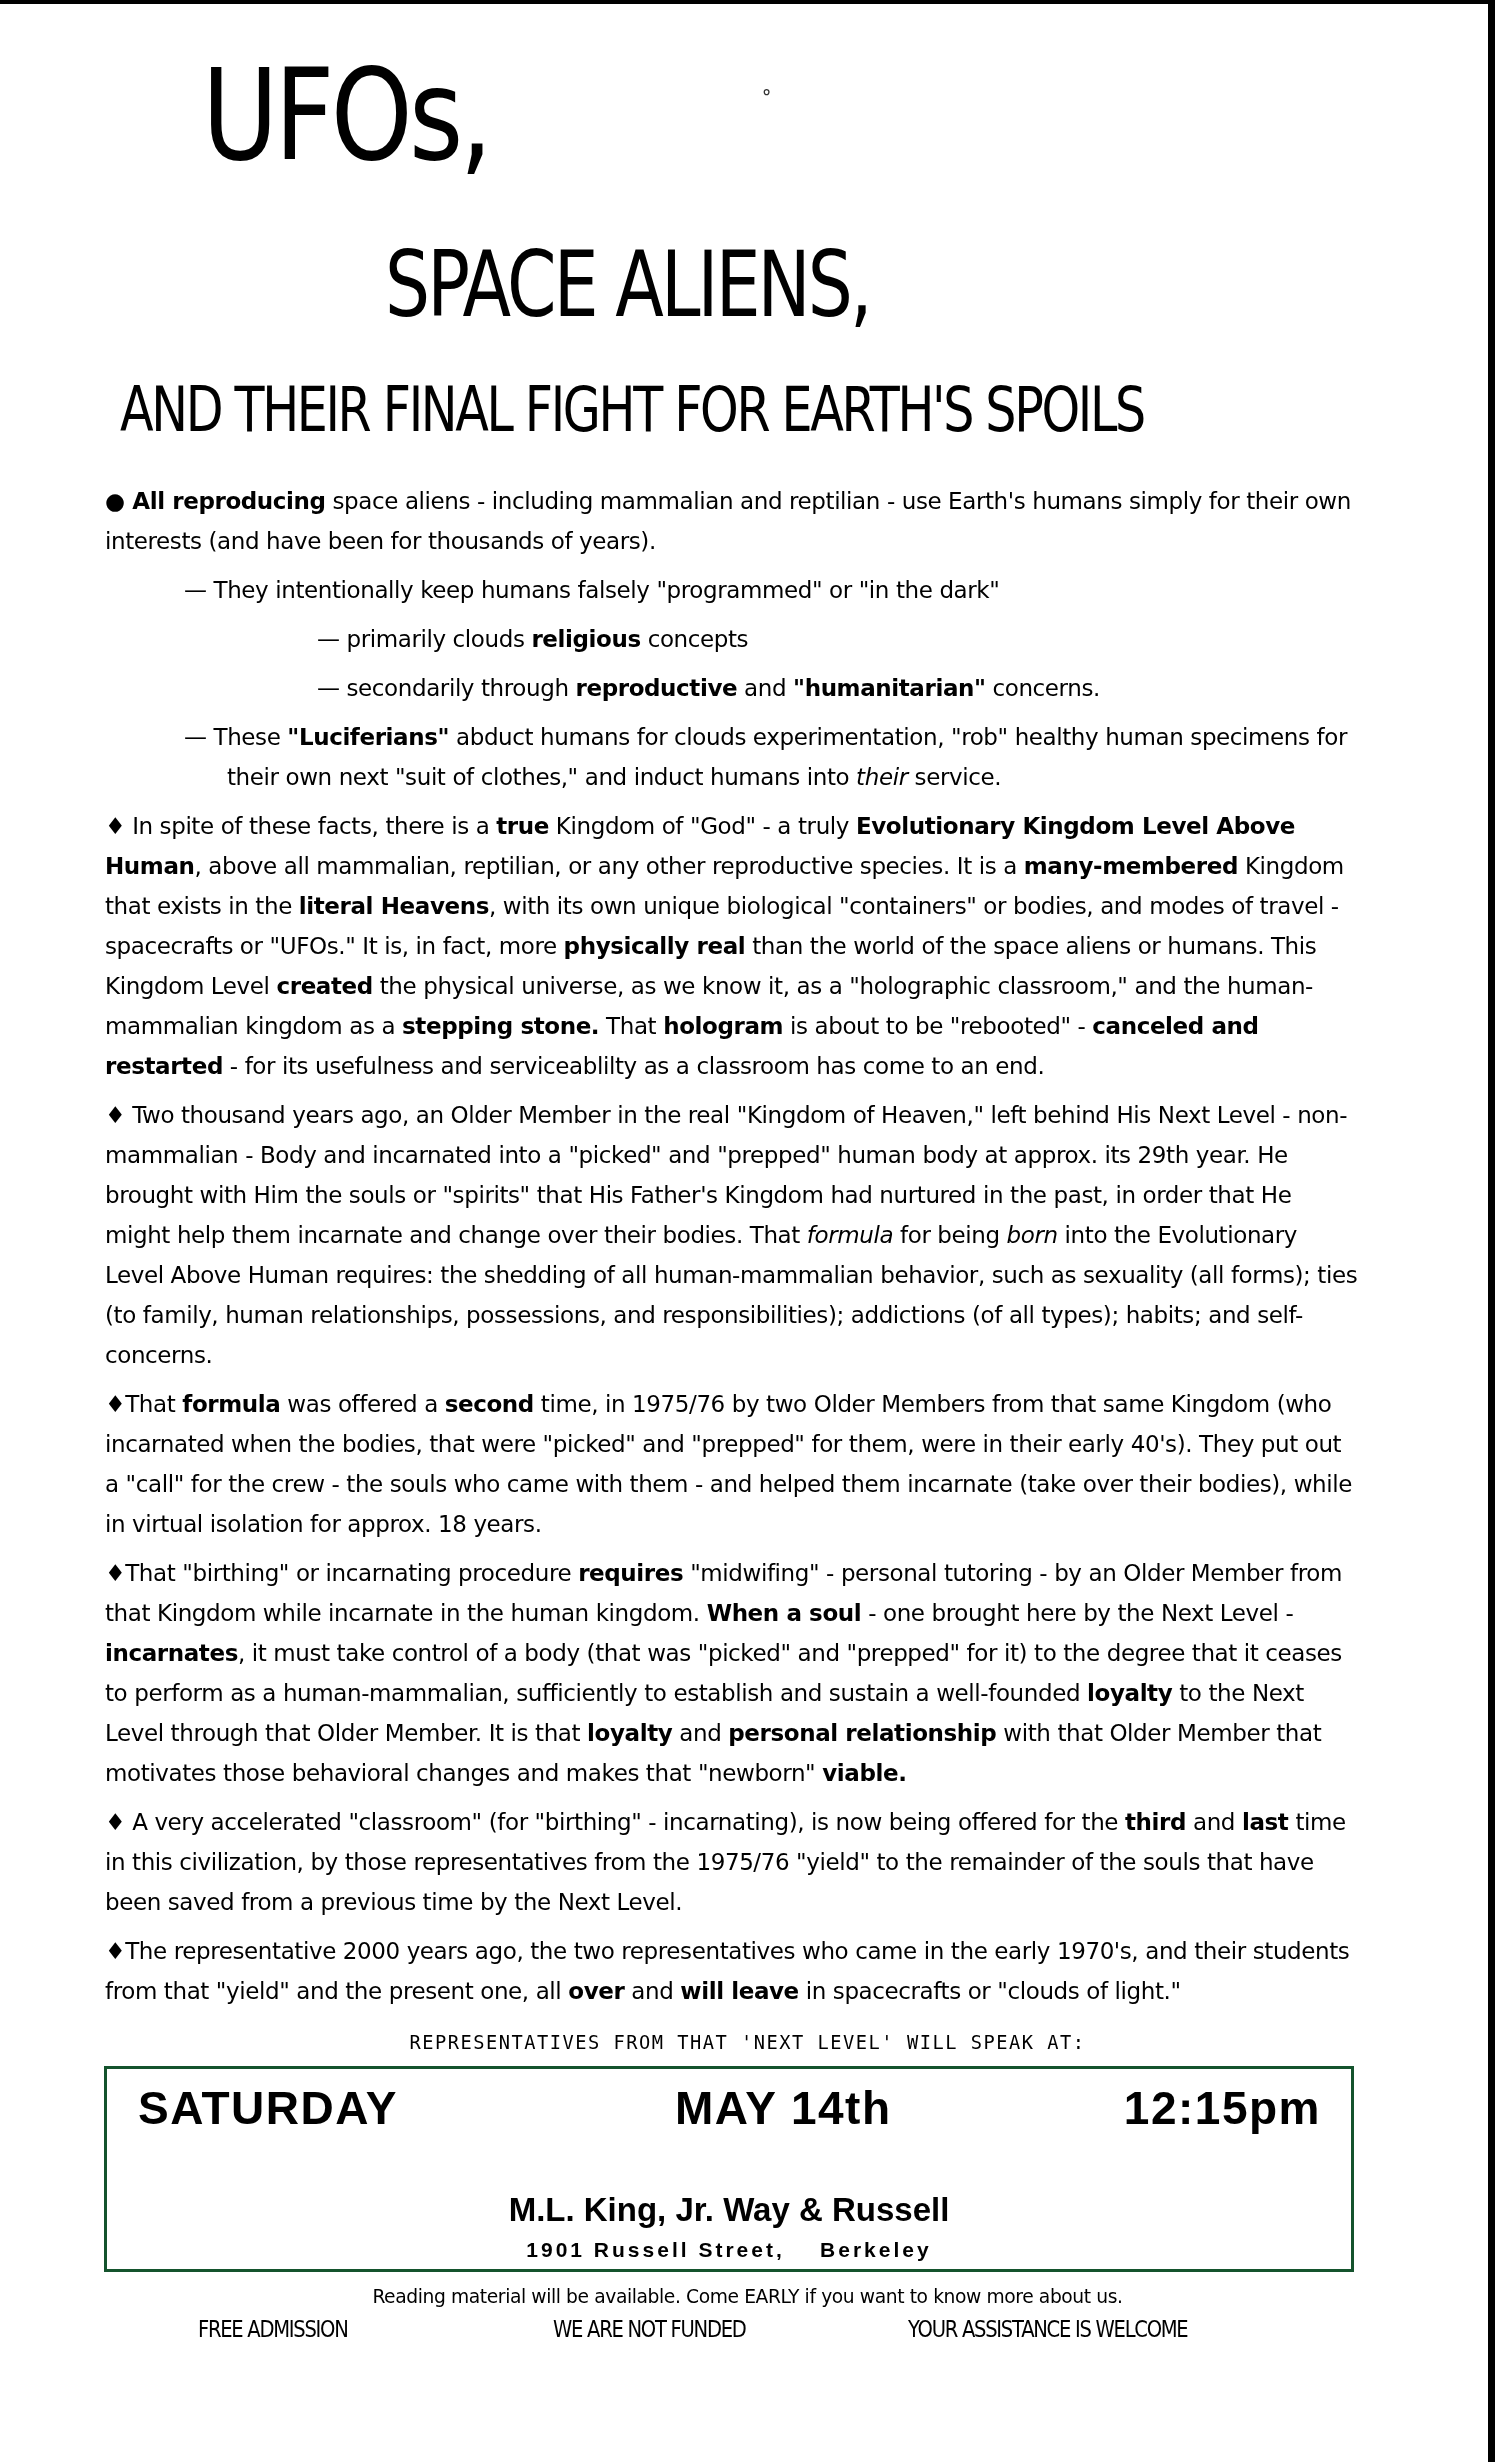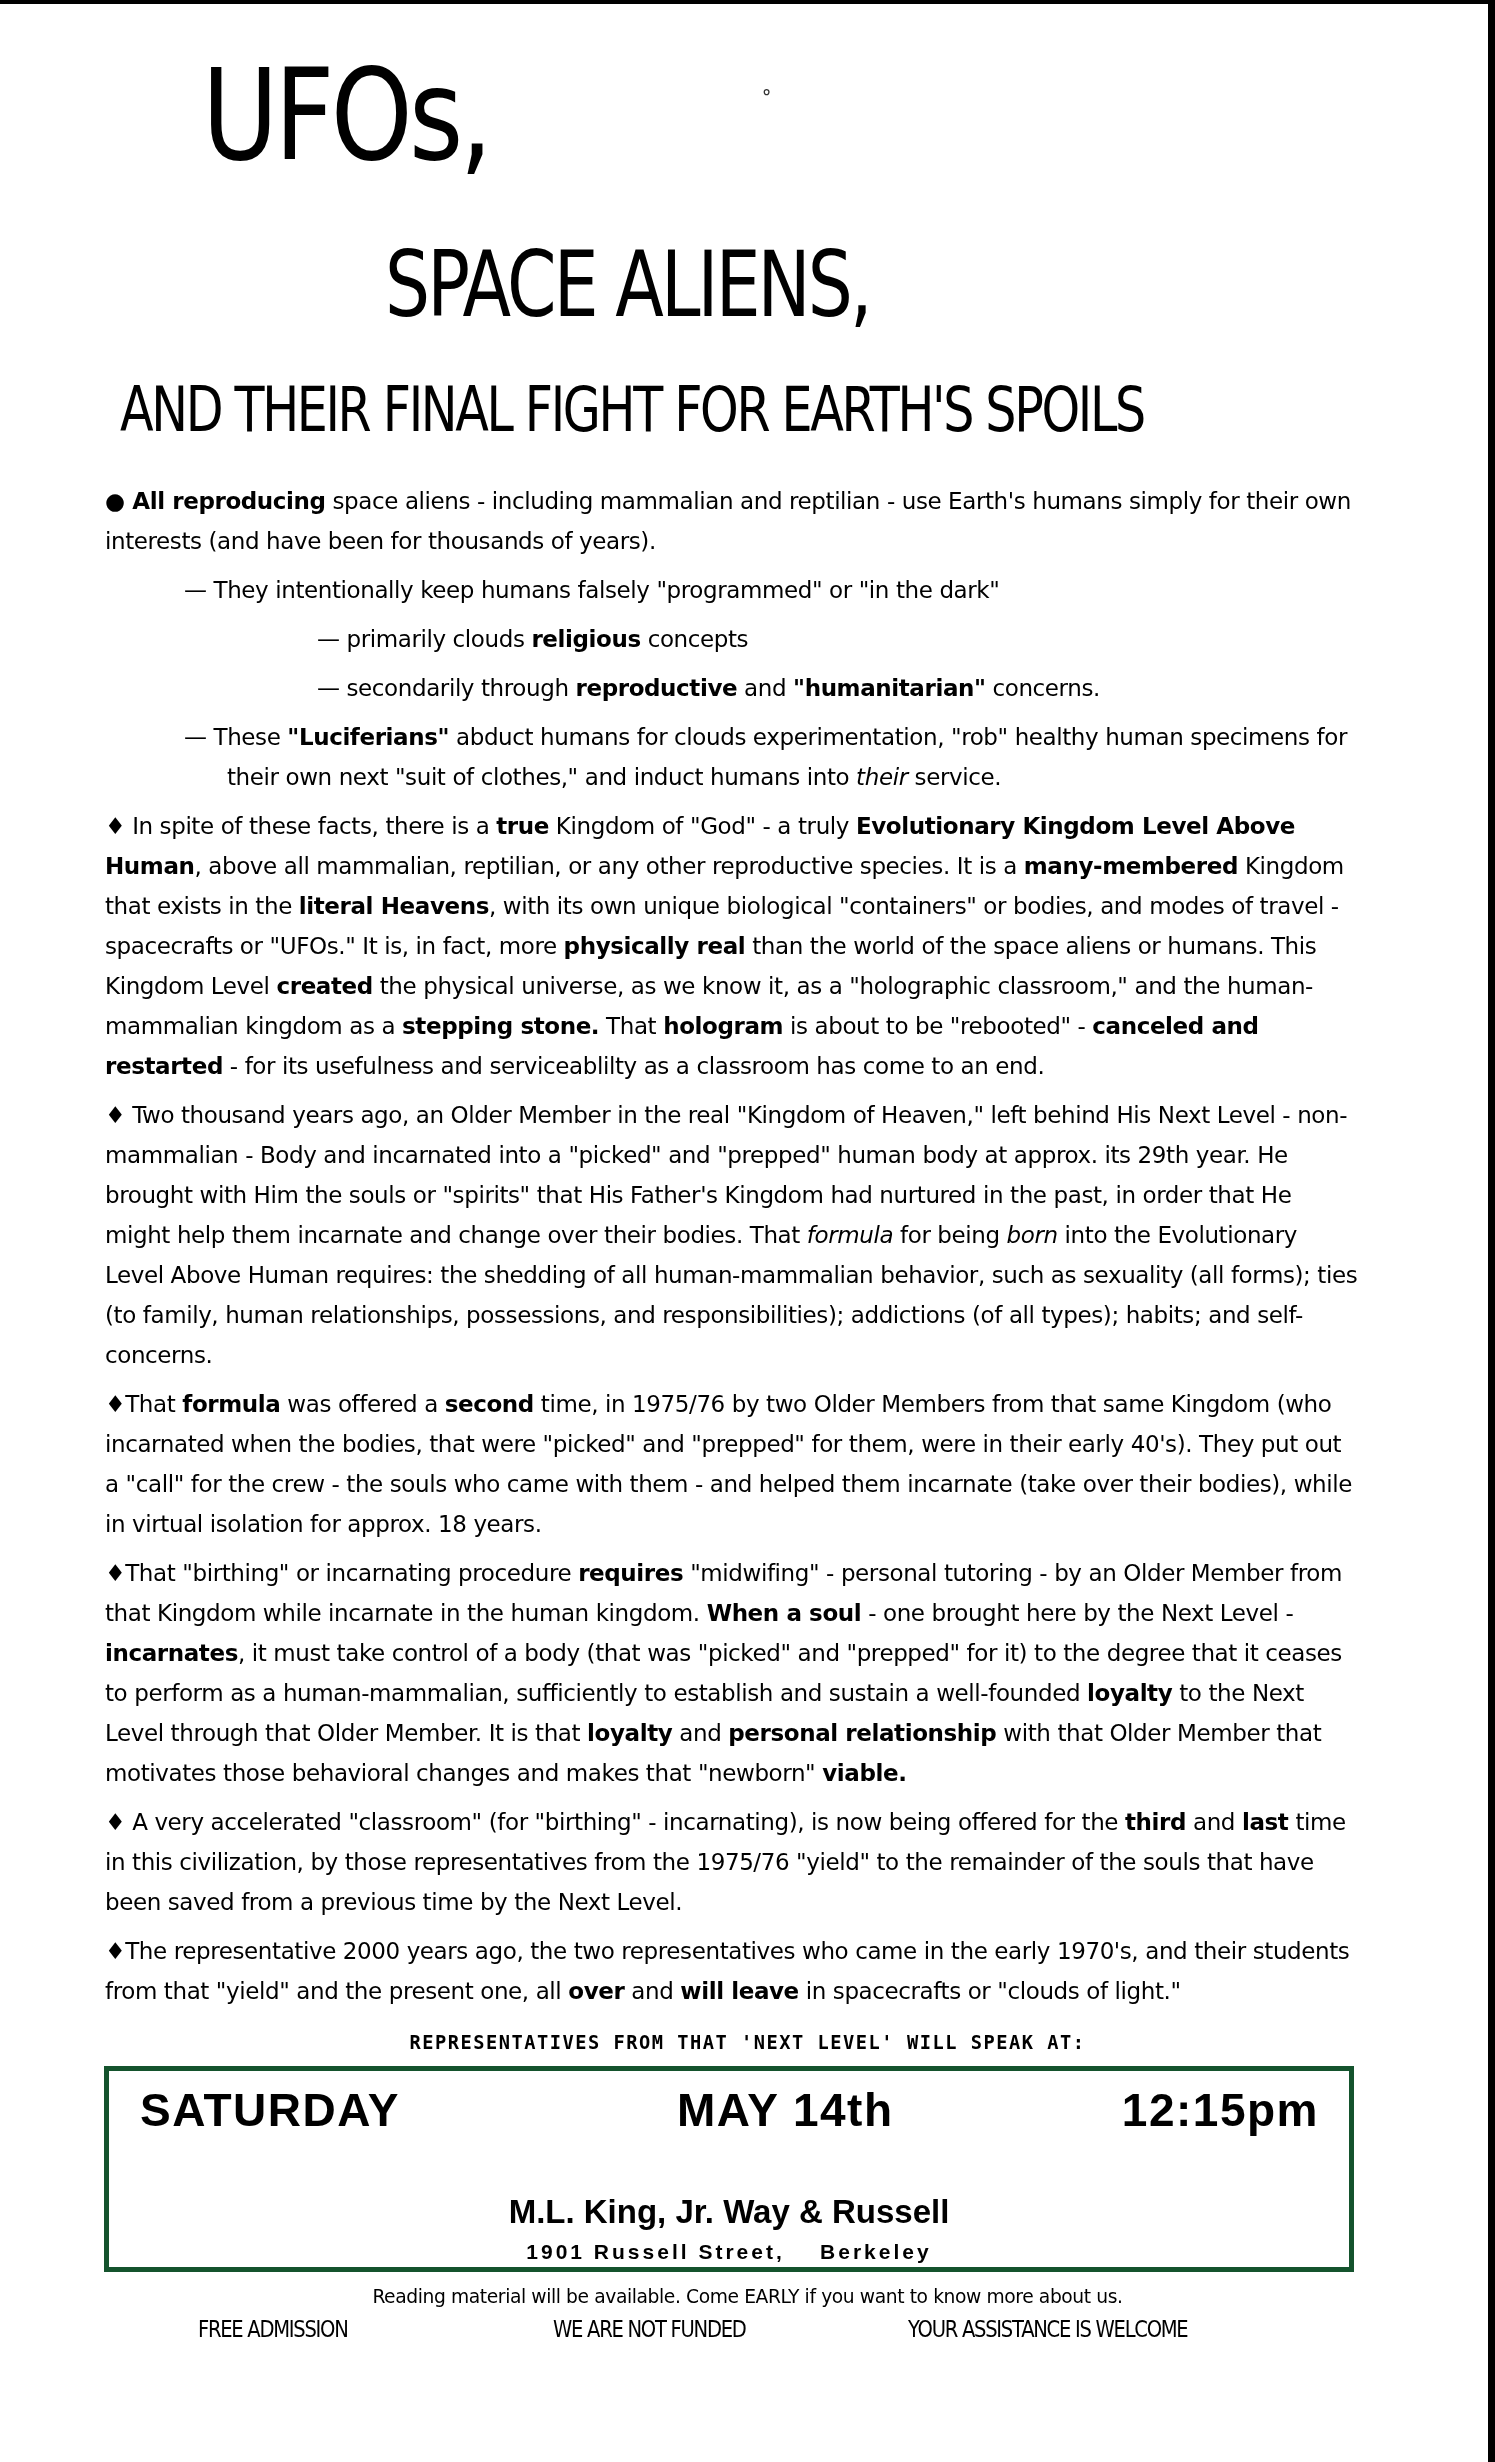--- a/index.html
+++ b/index.html
@@ -9,22 +9,22 @@
   .t1 { position: absolute; left: 202px; top: 52px; font-size: 127px; line-height: 1; letter-spacing: -4.5px; font-family: "DejaVu Sans", sans-serif; font-weight: normal; transform: scaleX(0.82); transform-origin: left top; }
   .t2 { position: absolute; left: 385px; top: 239px; font-size: 91px; line-height: 1; letter-spacing: -3.7px; transform: scaleX(0.78); transform-origin: left top; }
   .t3 { position: absolute; left: 120px; top: 378px; font-size: 63px; line-height: 1; letter-spacing: -3px; transform: scaleX(0.78); transform-origin: left top; white-space: nowrap; }
   .speck { position: absolute; left: 761px; top: 88px; font-size: 22.4px; color: #333; }
   .body { position: absolute; left: 96px; top: 472px; width: 1271px; font-family: "DejaVu Sans", sans-serif; font-size: 23px; line-height: 40px; letter-spacing: -0.4px; }
   .body p { margin: 9px; }
   .ind1 { padding-left: 88px; text-indent: -43px; margin-left: 43px !important; }
   .ind2 { padding-left: 212px; }
   .b { font-weight: bold; }
   .i { font-style: italic; }
-  .callout { position: absolute; left: 0; width: 1495px; top: 2032px; text-align: center; font-family: "DejaVu Sans Mono", monospace; font-weight: bold; font-size: 18.7px; letter-spacing: 1.5px; }
-  .box { position: absolute; left: 104px; top: 2066px; width: 1250px; height: 206px; border: 5px solid #14532d; box-sizing: border-box; font-family: "Liberation Sans", sans-serif; font-weight: bold; }
+  .callout { position: absolute; left: 0; width: 1495px; top: 2032px; text-align: center; font-family: "DejaVu Sans Mono", monospace; font-weight: normal; font-size: 18.7px; letter-spacing: 1.5px; }
+  .box { position: absolute; left: 104px; top: 2066px; width: 1250px; height: 206px; border: 3px solid #14532d; box-sizing: border-box; font-family: "Liberation Sans", sans-serif; font-weight: bold; }
   .box .row1 { position: absolute; left: 0; right: 0; top: 9px; height: 60px; font-size: 46px; line-height: 60px; letter-spacing: 1.5px; }
   .box .sat { position: absolute; left: 31px; }
   .box .may { position: absolute; left: 568px; }
   .box .time { position: absolute; right: 30px; }
   .box .venue { position: absolute; left: 0; right: 0; top: 73px; text-align: center; font-size: 37px; line-height: 45px; letter-spacing: 1.5px; }
   .box .street { position: absolute; left: 0; right: 0; top: 121px; text-align: center; font-size: 33px; line-height: 40px; }
   .box .addr { position: absolute; left: 0; right: 0; top: 164px; text-align: center; font-size: 21px; line-height: 33px; letter-spacing: 3px; white-space: pre; }
   .reading { position: absolute; left: 0; width: 1495px; top: 2286px; text-align: center; font-size: 18.7px; letter-spacing: -0.4px; }
   .foot { position: absolute; top: 2316px; font-size: 23px; letter-spacing: -1.5px; transform: scaleX(0.85); transform-origin: left top; }
   .f1 { left: 198px; } .f2 { left: 553px; } .f3 { left: 908px; }

